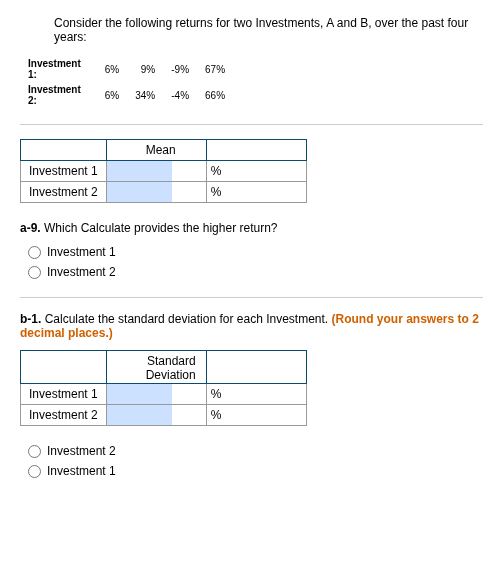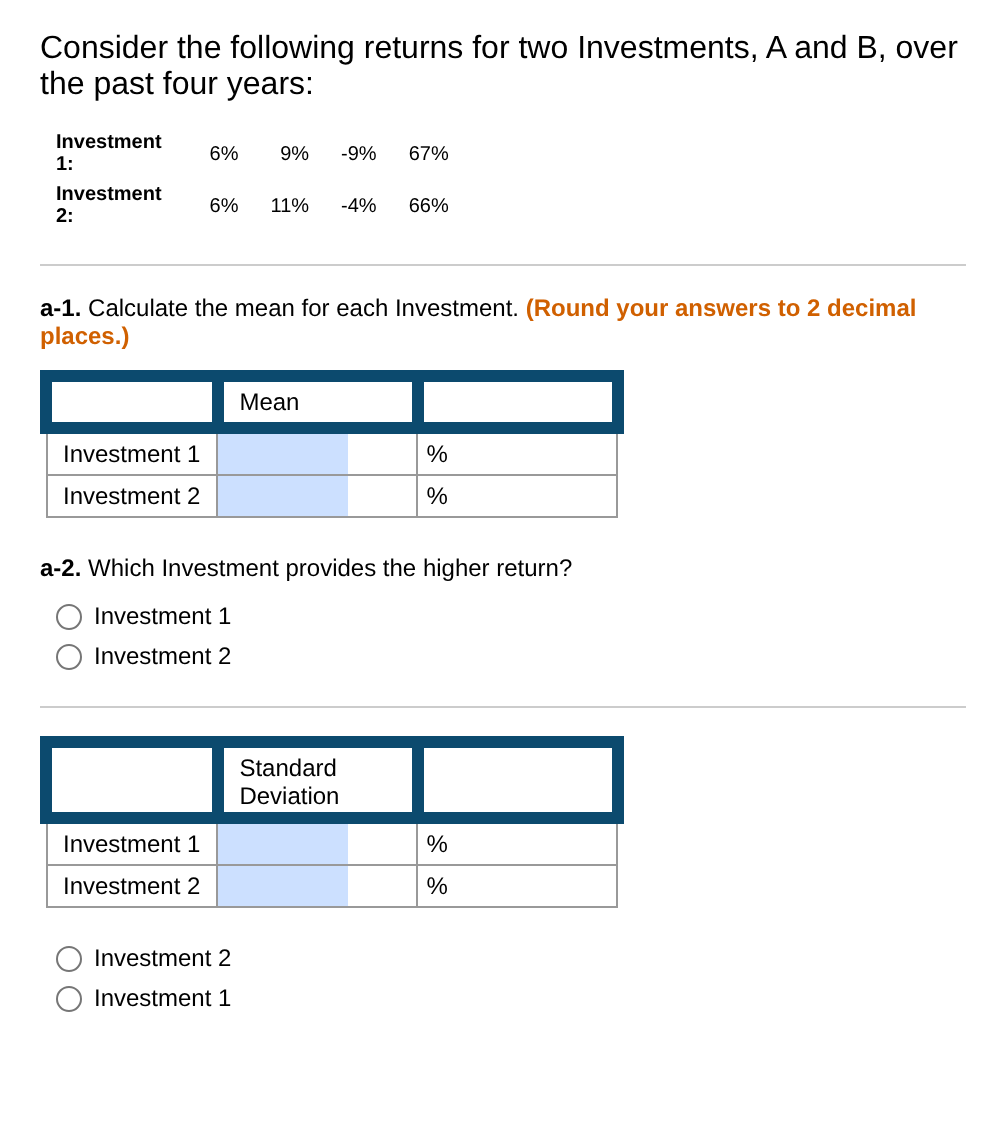--- a/index.html
+++ b/index.html
@@ -6,22 +6,23 @@
     body {
       font-family: Arial, sans-serif;
       font-size: 12px;
       background: #fff;
       color: #000;
       width: 503px;
       min-height: 574px;
       padding: 16px 20px;
     }
     .intro-text {
-      font-size: 16px;
+      font-size: 12px;
       margin-bottom: 12px;
+      margin-left: 34px;
     }
     .data-table {
       border-collapse: collapse;
       margin-bottom: 16px;
       font-size: 10px;
     }
     .data-table td {
       padding: 2px 8px;
     }
     .data-table .label-col {
@@ -46,25 +47,25 @@
     }
     .question-label strong {
       font-weight: bold;
     }
     .answer-table {
       border-collapse: collapse;
       font-size: 12px;
       margin-bottom: 8px;
     }
     .answer-table th {
-      border: 6px solid #0c4a6e;
+      border: 1px solid #0c4a6e;
       padding: 3px 30px 3px 8px;
       font-weight: normal;
       background: #fff;
-      text-align: left;
+      text-align: right;
     }
     .answer-table td {
       border: 1px solid #999;
       padding: 3px 4px;
       min-width: 100px;
     }
     .answer-table td.row-label {
       border: 1px solid #999;
       padding: 3px 8px;
       min-width: 80px;
@@ -118,40 +119,87 @@
       <tr>
     <td class="label-col">Investment<br>1:</td>
     <td class="value-col">6%</td>
     <td class="value-col">9%</td>
     <td class="value-col">-9%</td>
     <td class="value-col">67%</td>
   </tr>
   <tr>
     <td class="label-col">Investment<br>2:</td>
     <td class="value-col">6%</td>
-    <td class="value-col">11%</td>
+    <td class="value-col">34%</td>
     <td class="value-col">-4%</td>
     <td class="value-col">66%</td>
   </tr>
 </tbody>
   </table>
 
 <hr class="divider">
 
 <div class="section">
+  <table class="answer-table">
+    <thead>
+      <tr>
+        <th></th>
+        <th>Mean</th>
+        <th></th>
+      </tr>
+    </thead>
+    <tbody>
+      <tr>
+        <td class="row-label">Investment 1</td>
+        <td class="input-cell">
+          <input type="text" value="" style="">
+        </td>
+        <td class="pct-cell">%</td>
+      </tr>
+      <tr>
+        <td class="row-label">Investment 2</td>
+        <td class="input-cell">
+          <input type="text" value="" style="">
+        </td>
+        <td class="pct-cell">%</td>
+      </tr>
+    </tbody>
+  </table>
+</div>
+
+<div class="section">
   <p class="question-label">
-    <strong>a-1.</strong>
-    <span> Calculate the mean for each Investment. </span>
+    <strong>a-9.</strong>
+    <span> Which Calculate provides the higher return?</span>
+  </p>
+  <div class="radio-group">
+    <div class="radio-option">
+      <input type="radio" name="a2_choice" id="a2_inv1" style="">
+      <label for="a2_inv1">Investment 1</label>
+    </div>
+    <div class="radio-option">
+      <input type="radio" name="a2_choice" id="a2_inv2" style="">
+      <label for="a2_inv2">Investment 2</label>
+    </div>
+  </div>
+</div>
+
+<hr class="divider">
+
+<div class="section">
+  <p class="question-label">
+    <strong>b-1.</strong>
+    <span> Calculate the standard deviation for each Investment. </span>
     <span class="orange-text">(Round your answers to 2 decimal places.)</span>
   </p>
   <table class="answer-table">
     <thead>
       <tr>
         <th></th>
-        <th>Mean</th>
+        <th style="padding: 3px 10px 1px 8px;">Standard<br>Deviation</th>
         <th></th>
       </tr>
     </thead>
     <tbody>
       <tr>
         <td class="row-label">Investment 1</td>
         <td class="input-cell">
           <input type="text" value="" style="">
         </td>
         <td class="pct-cell">%</td>
@@ -161,67 +209,20 @@
         <td class="input-cell">
           <input type="text" value="" style="">
         </td>
         <td class="pct-cell">%</td>
       </tr>
     </tbody>
   </table>
 </div>
 
 <div class="section">
-  <p class="question-label">
-    <strong>a-2.</strong>
-    <span> Which Investment provides the higher return?</span>
-  </p>
-  <div class="radio-group">
-    <div class="radio-option">
-      <input type="radio" name="a2_choice" id="a2_inv1" style="">
-      <label for="a2_inv1">Investment 1</label>
-    </div>
-    <div class="radio-option">
-      <input type="radio" name="a2_choice" id="a2_inv2" style="">
-      <label for="a2_inv2">Investment 2</label>
-    </div>
-  </div>
-</div>
-
-<hr class="divider">
-
-<div class="section">
-  <table class="answer-table">
-    <thead>
-      <tr>
-        <th></th>
-        <th style="padding: 3px 10px 1px 8px;">Standard<br>Deviation</th>
-        <th></th>
-      </tr>
-    </thead>
-    <tbody>
-      <tr>
-        <td class="row-label">Investment 1</td>
-        <td class="input-cell">
-          <input type="text" value="" style="">
-        </td>
-        <td class="pct-cell">%</td>
-      </tr>
-      <tr>
-        <td class="row-label">Investment 2</td>
-        <td class="input-cell">
-          <input type="text" value="" style="">
-        </td>
-        <td class="pct-cell">%</td>
-      </tr>
-    </tbody>
-  </table>
-</div>
-
-<div class="section">
   <div class="radio-group">
     <div class="radio-option">
       <input type="radio" name="b2_choice" id="b2_inv2" style="">
       <label for="b2_inv2">Investment 2</label>
     </div>
     <div class="radio-option">
       <input type="radio" name="b2_choice" id="b2_inv1" style="">
       <label for="b2_inv1">Investment 1</label>
     </div>
   </div>

